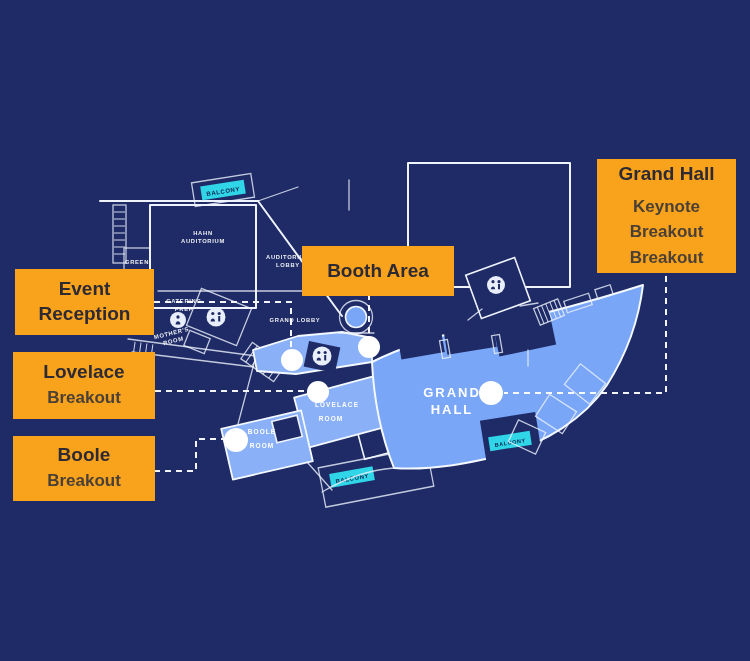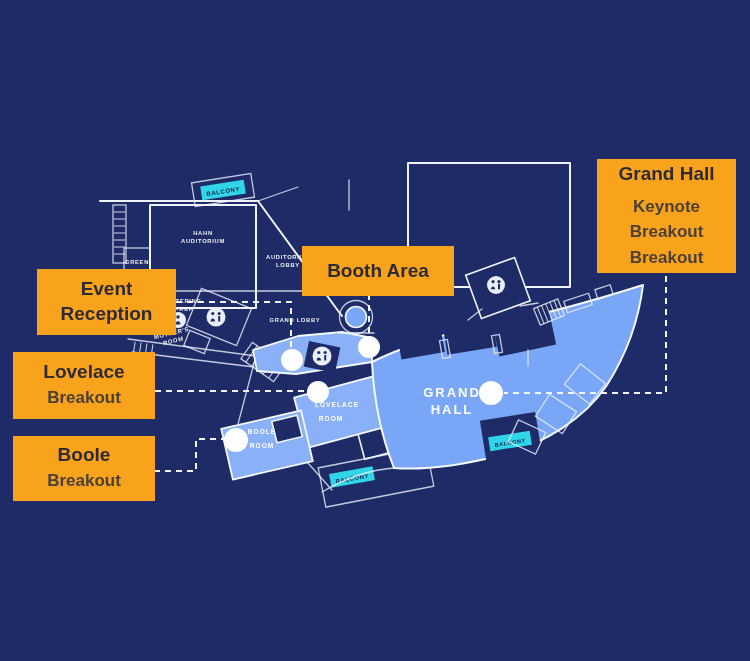--- a/index.html
+++ b/index.html
@@ -30,21 +30,21 @@
   .icon-circle{fill:#e9eefb;}
   .icon-fig{fill:var(--bg);}
   
   .callout{
     position:absolute;background:var(--orange);color:var(--title);
     display:flex;flex-direction:column;align-items:center;justify-content:center;
     text-align:center;font-weight:bold;
   }
   .callout .title{font-size:19px;line-height:1.3;}
   .callout .sub{font-size:17px;color:var(--subtitle);line-height:1.5;}
-  #co-event{left:15px;top:269px;width:139px;height:66px;margin-left:22px;}
+  #co-event{left:15px;top:269px;width:139px;height:66px;}
   #co-lovelace{left:13px;top:352px;width:142px;height:67px;}
   #co-boole{left:13px;top:436px;width:142px;height:65px;}
   #co-booth{left:302px;top:209px;width:152px;height:50px;margin-top:37px;}
   #co-grand{left:597px;top:159px;width:139px;height:114px;}
   #co-grand .title{margin-bottom:7px;}
 </style>
 </head>
 <body>
 
 <div id="stage">

